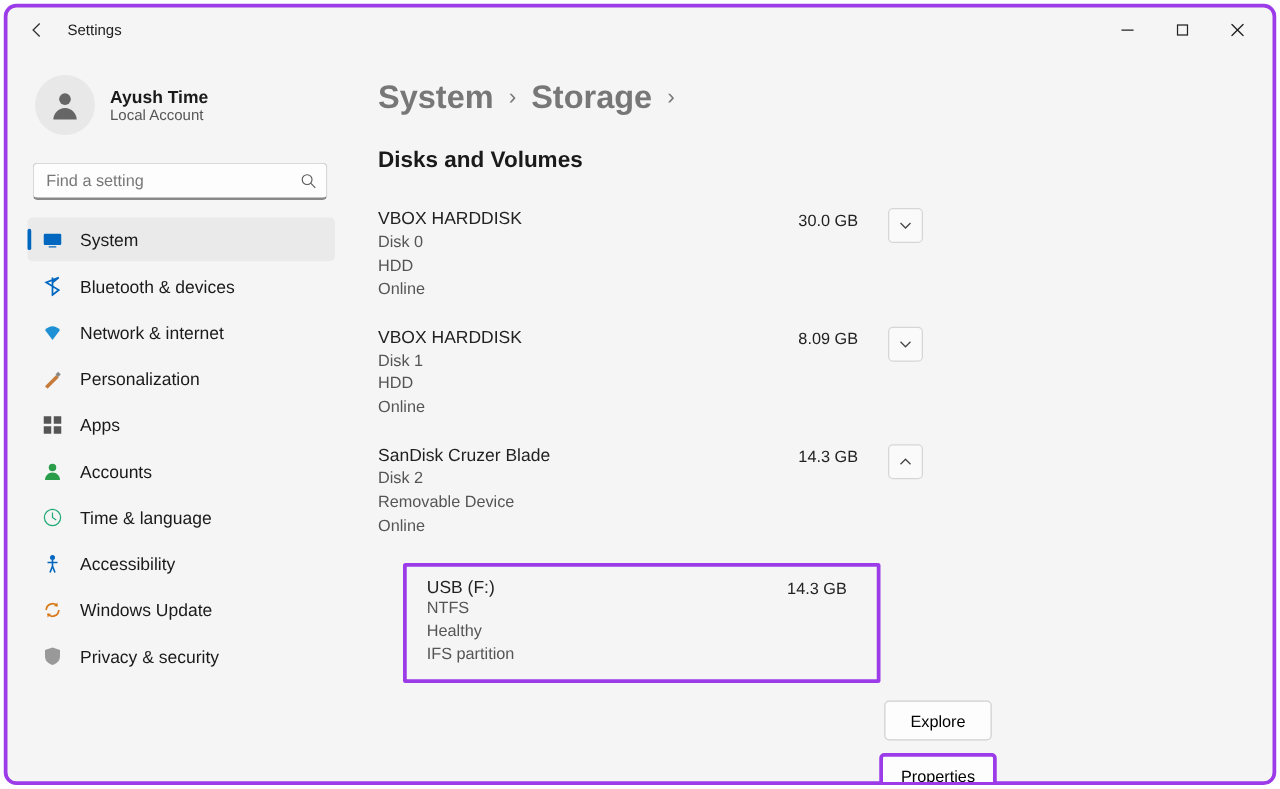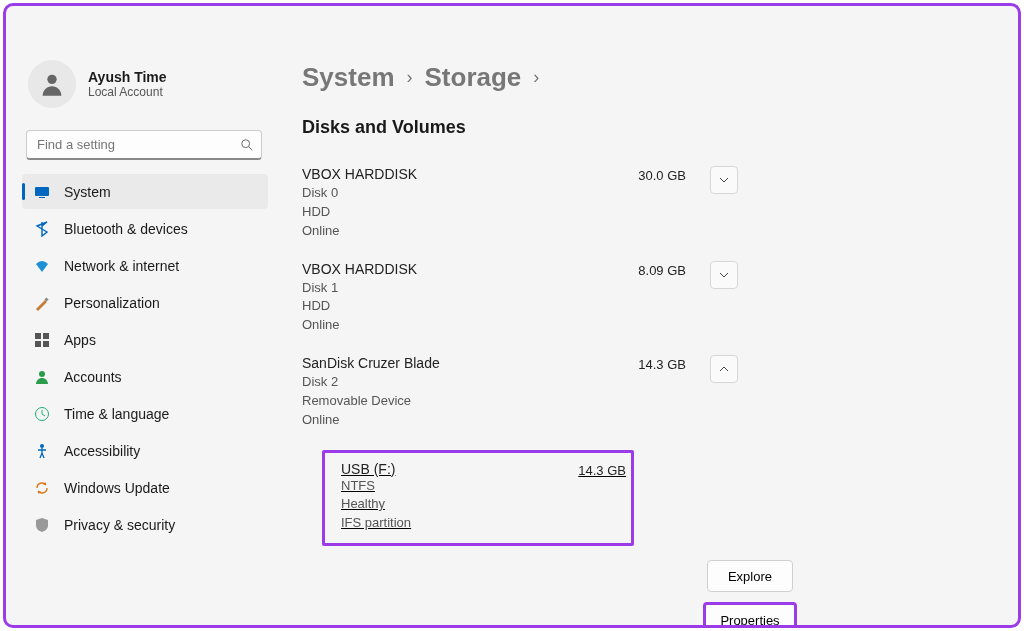--- a/index.html
+++ b/index.html
@@ -33,35 +33,61 @@
 .crumb { font-size: 26px; font-weight: 600; color: #777; cursor: pointer; }
 .crumb.current { color: #1a1a1a; }
 .crumb-sep { color: #777; font-size: 18px; }
 .section-title { font-size: 18px; font-weight: 600; color: #1a1a1a; margin-bottom: 24px; }
 .disk-row { padding: 4px 0 16px 0; display: flex; gap: 24px; align-items: flex-start; }
 .disk-info { width: 300px; }
 .disk-name { font-size: 14px; color: #222; margin-bottom: 2px; }
 .disk-sub { font-size: 13px; color: #555; line-height: 1.45; }
 .disk-size { font-size: 13px; color: #222; width: 60px; text-align: right; margin-top: 2px; }
 .chev-btn { width: 28px; height: 28px; display: flex; align-items: center; justify-content: center; border: 1px solid #d6d6d6; border-radius: 4px; background: #fafafa; cursor: pointer; }
-.vol-box { margin: 4px 0 14px 20px; border: 3px solid #9b3ce8; border-radius: 2px; padding: 8px 5px 10px 16px; width: 312px; display: flex; text-decoration: underline; }
+.vol-box { margin: 4px 0 14px 20px; border: 3px solid #9b3ce8; border-radius: 2px; padding: 8px 24px 10px 16px; width: 382px; display: flex; }
 .vol-info { flex: 1; }
 .vol-name { font-size: 14px; color: #222; }
 .vol-sub { font-size: 13px; color: #555; line-height: 1.45; }
 .vol-size { font-size: 13px; color: #222; margin-top: 2px; }
 .btn-row { display: flex; gap: 10px; align-items: center; margin-left: 220px; margin-top: 6px; flex-direction: column; }
 .btn { height: 32px; padding: 0 20px; border-radius: 4px; border: 1px solid #d0d0d0; background: #fdfdfd; font-size: 13px; cursor: pointer; display: flex; align-items: center; }
 .btn.highlight { border: 3px solid #9b3ce8; padding: 0 14px; height: 36px; }
 .arrow-annot { width: 80px; height: 12px; margin-left: 6px; }
 .arrow-annot svg { width: 100%; height: 100%; }
 </style>
 </head>
 <body>
 
 <div class="outer-border">
+  <div class="titlebar">
+    <div class="back-btn">
+      <svg viewBox="0 0 16 16" width="14" height="14">
+          <path d="M10 2 L4 8 L10 14" stroke="#333" stroke-width="1.2" fill="none"></path>
+        </svg>
+    </div>
+    <div class="app-title">Settings</div>
+    <div class="win-controls">
+      <div class="win-btn">
+          <svg viewBox="0 0 10 10">
+            <line x1="0" y1="5" x2="10" y2="5" stroke="#222"></line>
+          </svg>
+        </div>
+      <div class="win-btn">
+          <svg viewBox="0 0 10 10">
+            <rect x="1" y="1" width="8" height="8" stroke="#222" fill="none"></rect>
+          </svg>
+        </div>
+      <div class="win-btn">
+          <svg viewBox="0 0 10 10">
+            <line x1="0" y1="0" x2="10" y2="10" stroke="#222"></line>
+            <line x1="10" y1="0" x2="0" y2="10" stroke="#222"></line>
+          </svg>
+        </div>
+    </div>
+  </div>
 
   <div class="content-area">
     <div class="sidebar">
       <div class="user-row">
         <div class="avatar">
           <svg viewBox="0 0 24 24">
               <circle cx="12" cy="8" r="4"></circle>
               <path d="M4 22c0-4.4 3.6-8 8-8s8 3.6 8 8"></path>
             </svg>
         </div>

